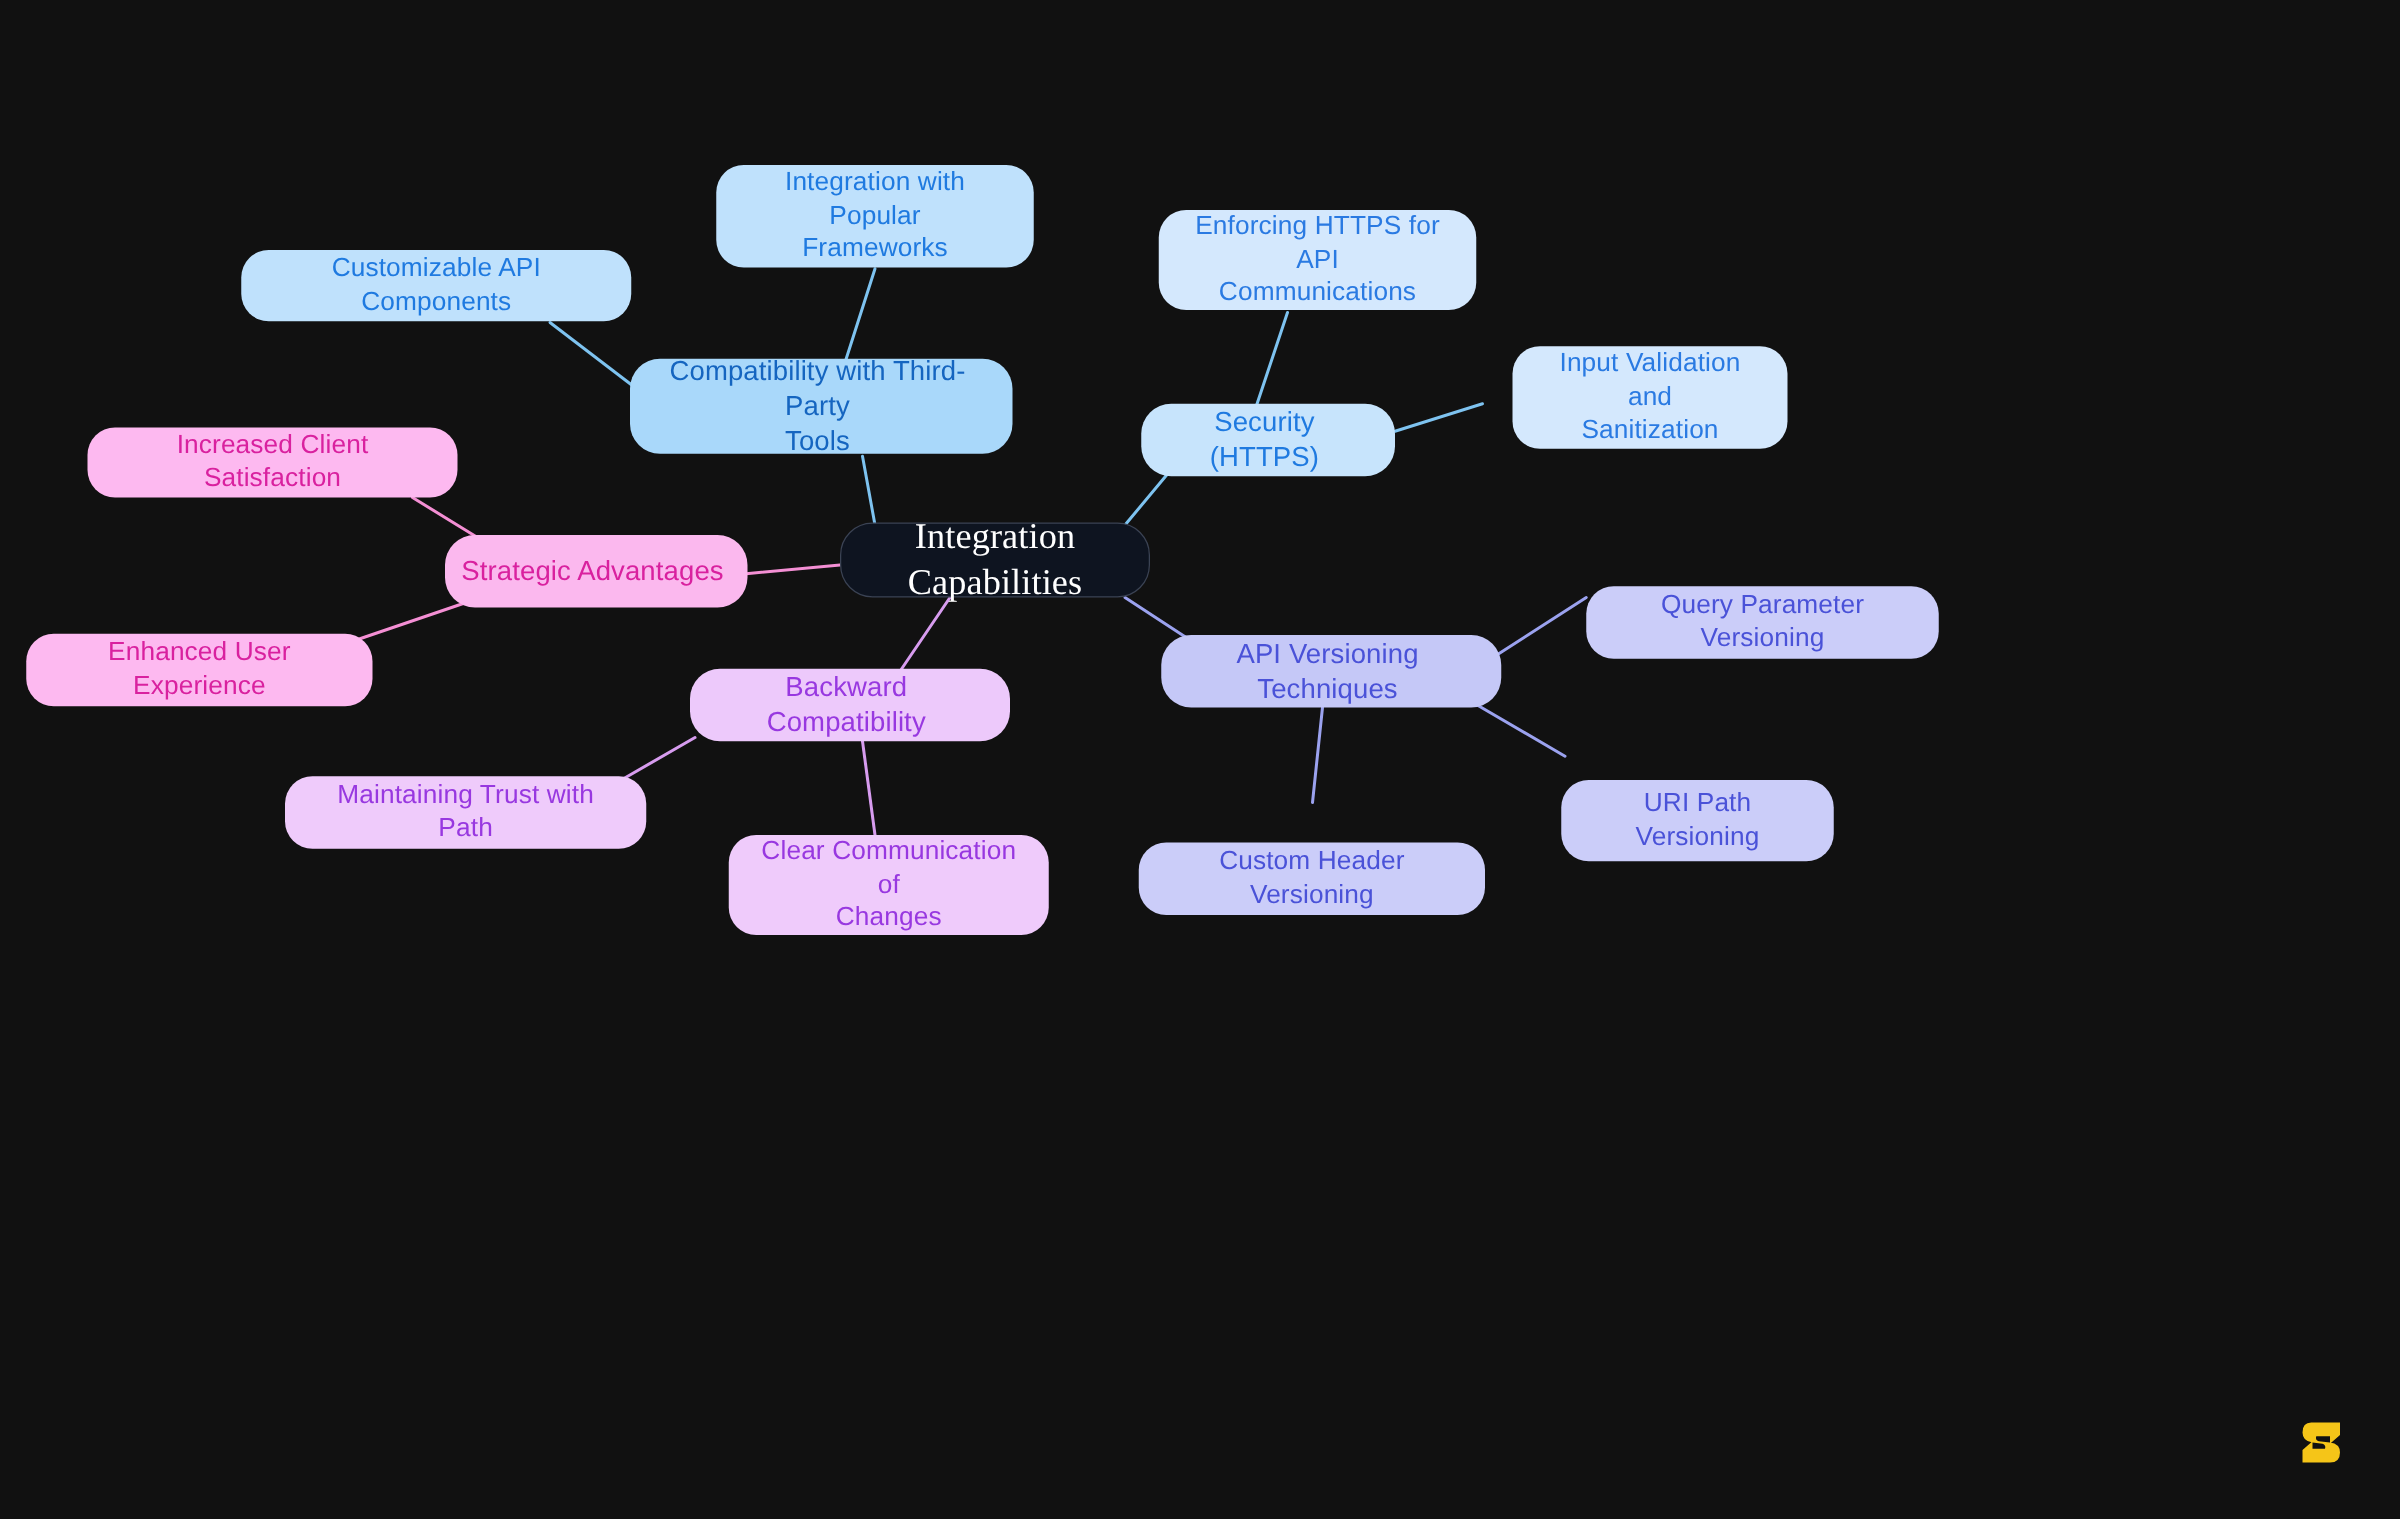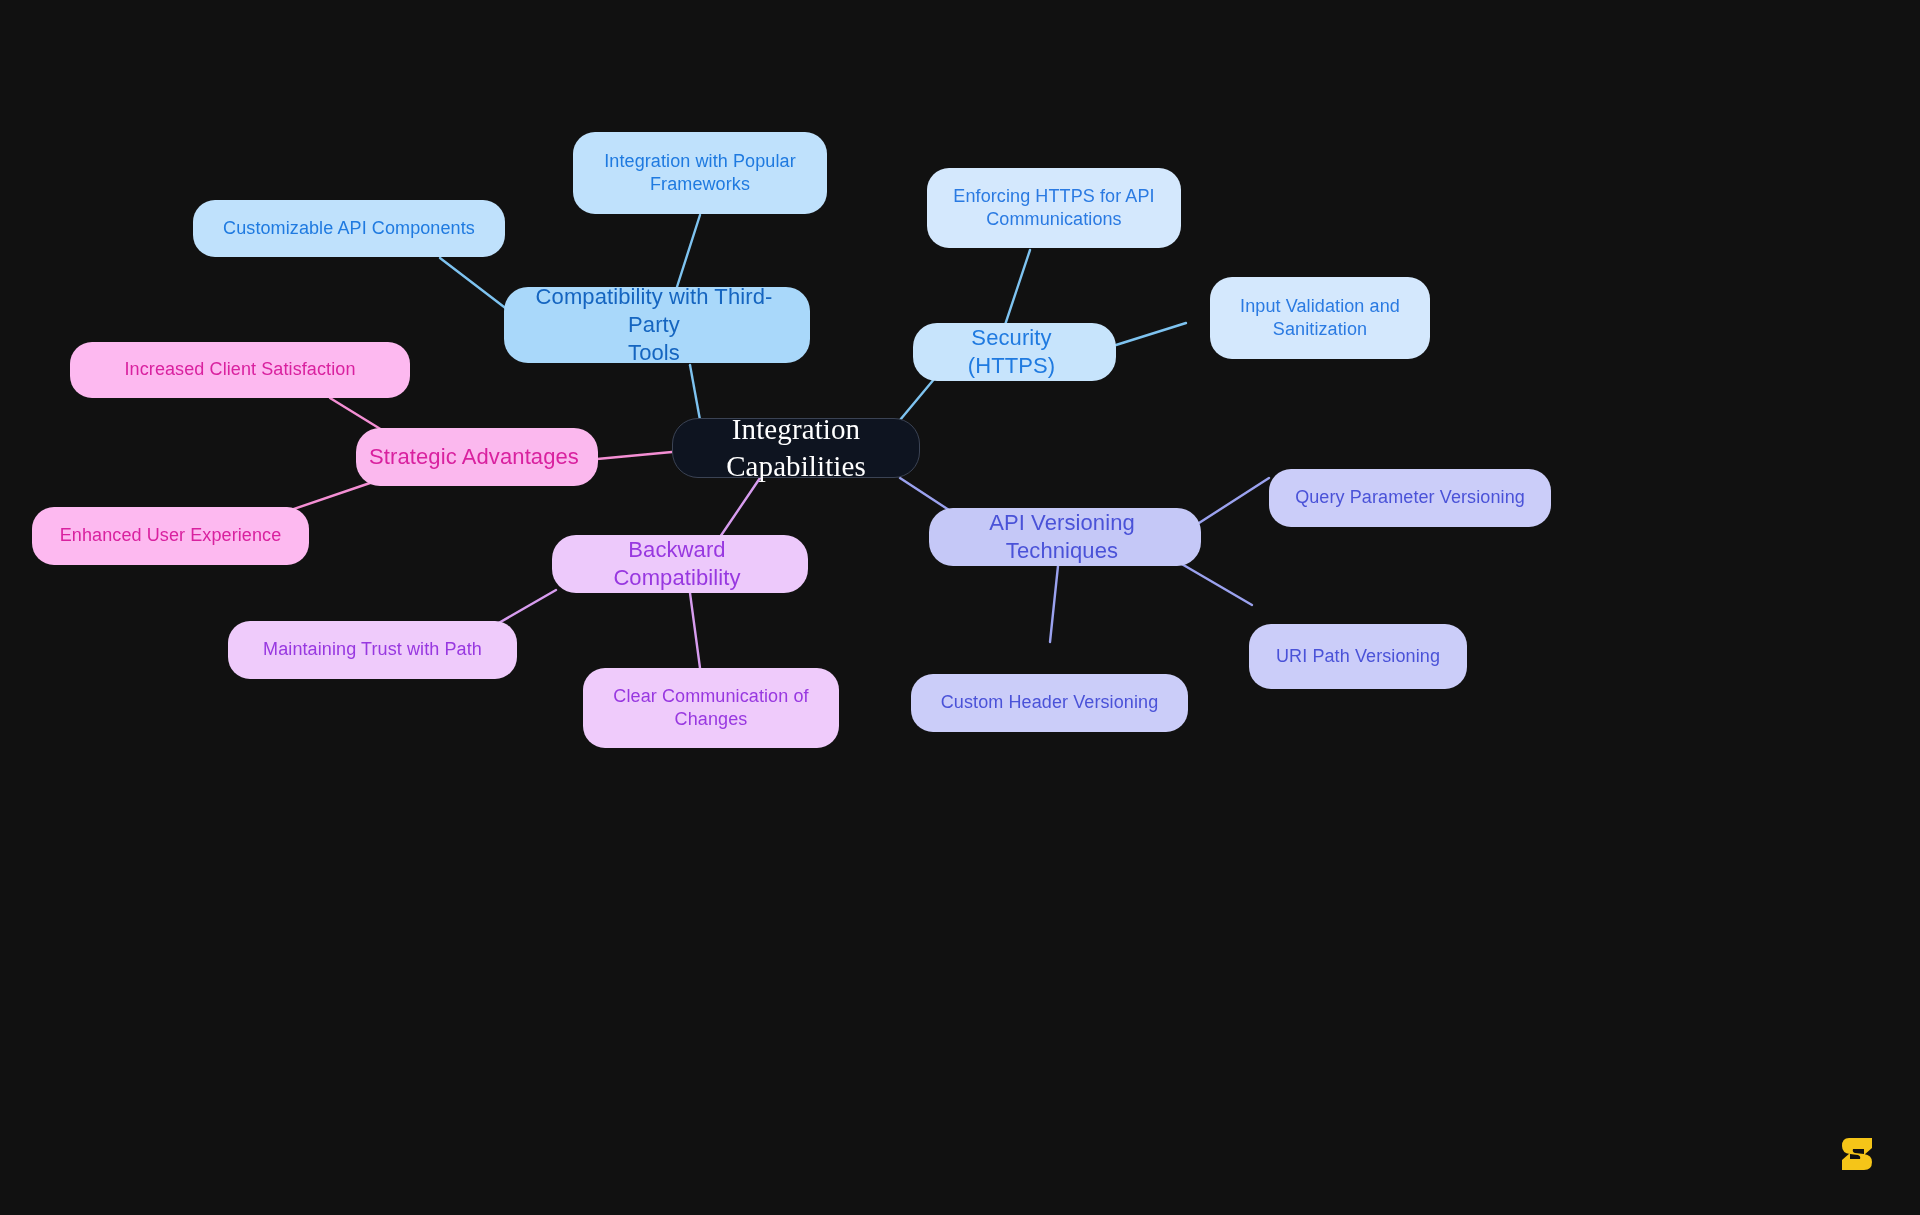--- a/index.html
+++ b/index.html
@@ -47,21 +47,21 @@
     font-size: 29px;
     border-radius: 26px;
     font-family: Liberation Serif, serif;
   }
   .node.branch {
     font-size: 22px;
     border-radius: 24px;
     padding-left: 12px;
   }
   .node.leaf {
-    font-size: 18px;
+    font-size: 21px;
     border-radius: 22px;
   }
   .b-blue-branch  { background: #a9d8fa; color: #1565c0; }
   .b-blue-leaf    { background: #bfe1fc; color: #1f7ae0; }
   .b-blue-leaf2   { background: #d4e8fd; color: #2a7ae2; margin-left: 24px; }
   .b-pink-branch  { background: #fbb8ee; color: #d9219f; }
   .b-pink-leaf    { background: #fdb9f0; color: #d9219f; }
   .b-violet-branch{ background: #edc9fb; color: #9838e0; }
   .b-violet-leaf  { background: #efcbfb; color: #9838e0; }
   .b-purple-branch{ background: #c5c8f7; color: #4a52d8; }
@@ -111,22 +111,22 @@
 Communications</div>
   <div class="node leaf b-blue-leaf2" id="n-input-validation" style="left: 1186px; top: 277px; width: 220px; height: 82px; background: rgb(212, 232, 253); color: rgb(42, 122, 226);">Input Validation and
 Sanitization</div>
 
   <div class="node branch b-purple-branch" id="n-api-versioning" style="left: 929px; top: 508px; width: 272px; height: 58px; background: rgb(197, 200, 247); color: rgb(74, 82, 216);">API Versioning Techniques</div>
   <div class="node leaf b-purple-leaf" id="n-query-parameter-versioning" style="left: 1269px; top: 437px; width: 282px; height: 58px; background: rgb(203, 205, 249); color: rgb(74, 82, 216);">Query Parameter Versioning</div>
   <div class="node leaf b-purple-leaf" id="n-uri-path-versioning" style="left: 1249px; top: 592px; width: 218px; height: 65px; background: rgb(203, 205, 249); color: rgb(74, 82, 216);">URI Path Versioning</div>
   <div class="node leaf b-purple-leaf" id="n-custom-header-versioning" style="left: 911px; top: 642px; width: 277px; height: 58px; background: rgb(203, 205, 249); color: rgb(74, 82, 216);">Custom Header Versioning</div>
 
   <div class="node branch b-pink-branch" id="n-strategic-advantages" style="left: 356px; top: 428px; width: 242px; height: 58px; background: rgb(251, 184, 238); color: rgb(217, 33, 159);">Strategic Advantages</div>
-  <div class="node leaf b-pink-leaf" id="n-increased-client-satisfaction" style="left: 70px; top: 342px; width: 340px; height: 56px; background: rgb(253, 185, 240); color: rgb(217, 33, 159);">Increased Client Satisfaction</div>
-  <div class="node leaf b-pink-leaf" id="n-enhanced-user-experience" style="left: 32px; top: 507px; width: 277px; height: 58px; background: rgb(253, 185, 240); color: rgb(217, 33, 159);">Enhanced User Experience</div>
+  <div class="node leaf b-pink-leaf" id="n-increased-client-satisfaction" style="left: 70px; top: 342px; width: 296px; height: 56px; background: rgb(253, 185, 240); color: rgb(217, 33, 159);">Increased Client Satisfaction</div>
+  <div class="node leaf b-pink-leaf" id="n-enhanced-user-experience" style="left: 21px; top: 507px; width: 277px; height: 58px; background: rgb(253, 185, 240); color: rgb(217, 33, 159);">Enhanced User Experience</div>
 
   <div class="node branch b-violet-branch" id="n-backward-compatibility" style="left: 552px; top: 535px; width: 256px; height: 58px; background: rgb(237, 201, 251); color: rgb(152, 56, 224);">Backward Compatibility</div>
   <div class="node leaf b-violet-leaf" id="n-maintaining-trust" style="left: 228px; top: 621px; width: 289px; height: 58px; background: rgb(239, 203, 251); color: rgb(152, 56, 224);">Maintaining Trust with Path</div>
   <div class="node leaf b-violet-leaf" id="n-clear-communication" style="left: 583px; top: 668px; width: 256px; height: 80px; background: rgb(239, 203, 251); color: rgb(152, 56, 224);">Clear Communication of
 Changes</div>
 
   <svg id="logo" viewBox="0 0 34 38">
     <path d="M24 3 L9 3 Q2 3 2 11 Q2 18 10 19 L18 20 Q21 21 20 24 L10 24 L10 18 L2 25 L2 35 L24 35 Q32 35 32 27 Q32 20 24 19 L15 18 Q12 17 13 14 L24 14 L24 20 L32 13 L32 3 Z" fill="#f5c518"></path>
   </svg>
 

